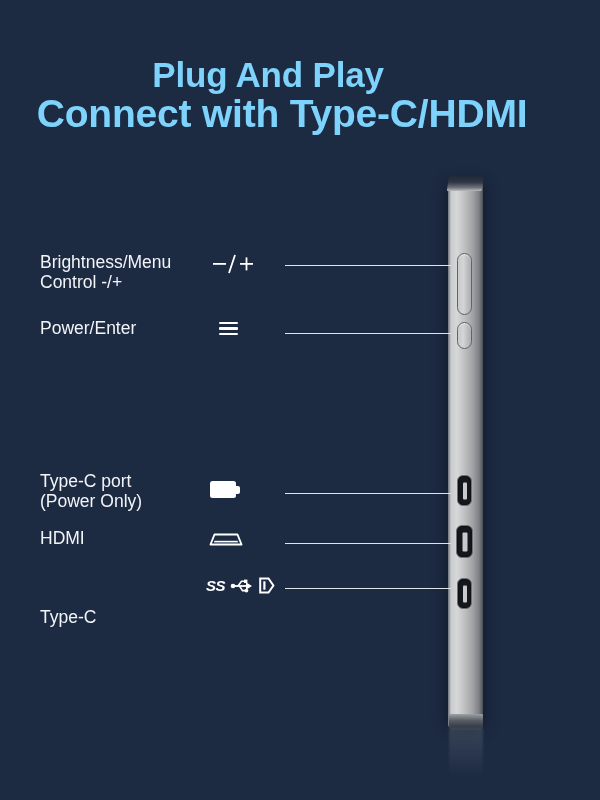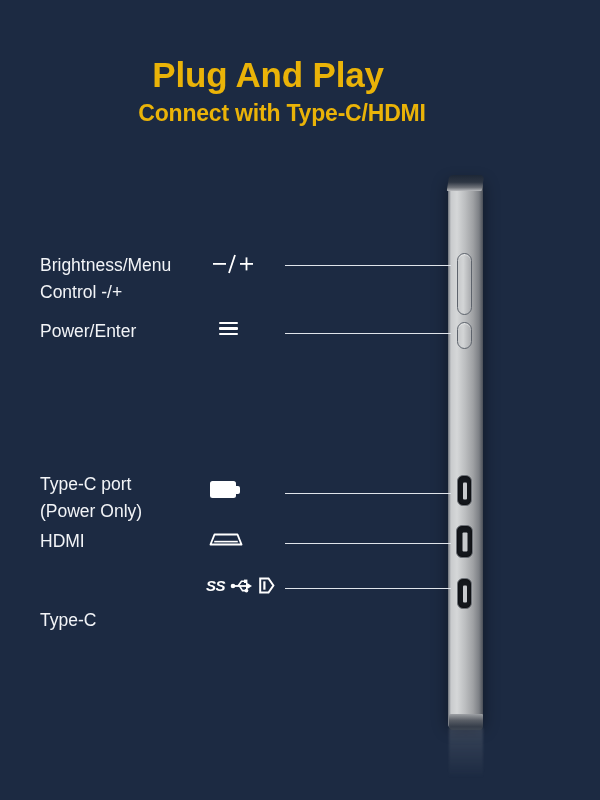--- a/index.html
+++ b/index.html
@@ -17,31 +17,31 @@
     -webkit-font-smoothing: antialiased;
   }
 
   
   .title-block {
     position: absolute;
     top: 55px;
     left: 0;
     width: 536px;
     text-align: center;
-    color: #eab308;
+    color: #7dd3fc;
   }
   .title-line {
     font-weight: bold;
     font-size: 35px;
     line-height: 39px;
     letter-spacing: -0.2px;
     white-space: nowrap;
   }
   .title-line.l2 {
-    font-size: 23px;
+    font-size: 39px;
     margin-left: 28px;
   }
 
   
   .device {
     position: absolute;
     left: 448px;
     top: 183px;
     width: 35px;
     height: 545px;
@@ -141,21 +141,21 @@
     position: absolute;
     left: 0;
     width: 600px;
     height: 0;
   }
   .row-label {
     position: absolute;
     left: 40px;
     color: #f2f4f7;
     font-size: 17.5px;
-    line-height: 27px;
+    line-height: 20px;
     white-space: pre-line;
   }
   .row-icon {
     position: absolute;
     color: #ffffff;
     display: flex;
     align-items: center;
   }
   .leader {
     position: absolute;

